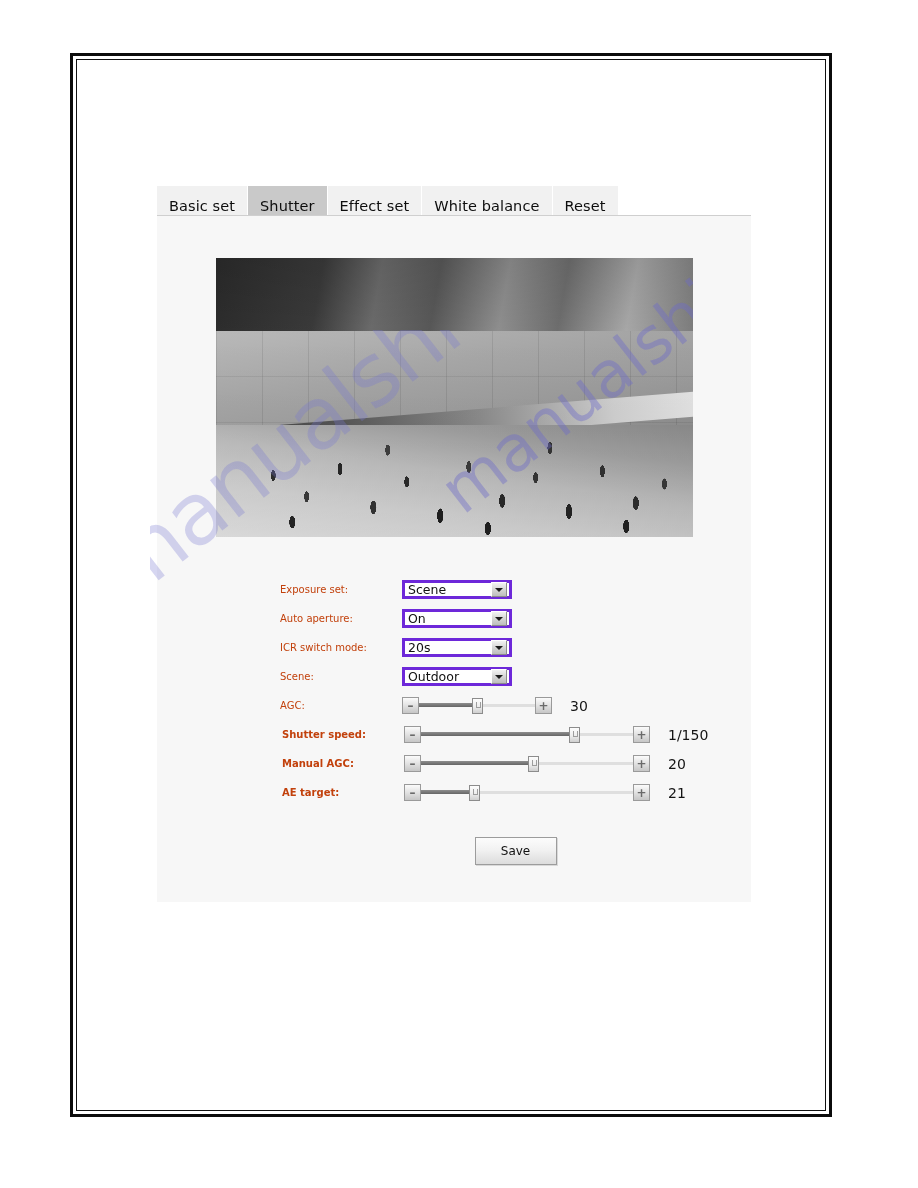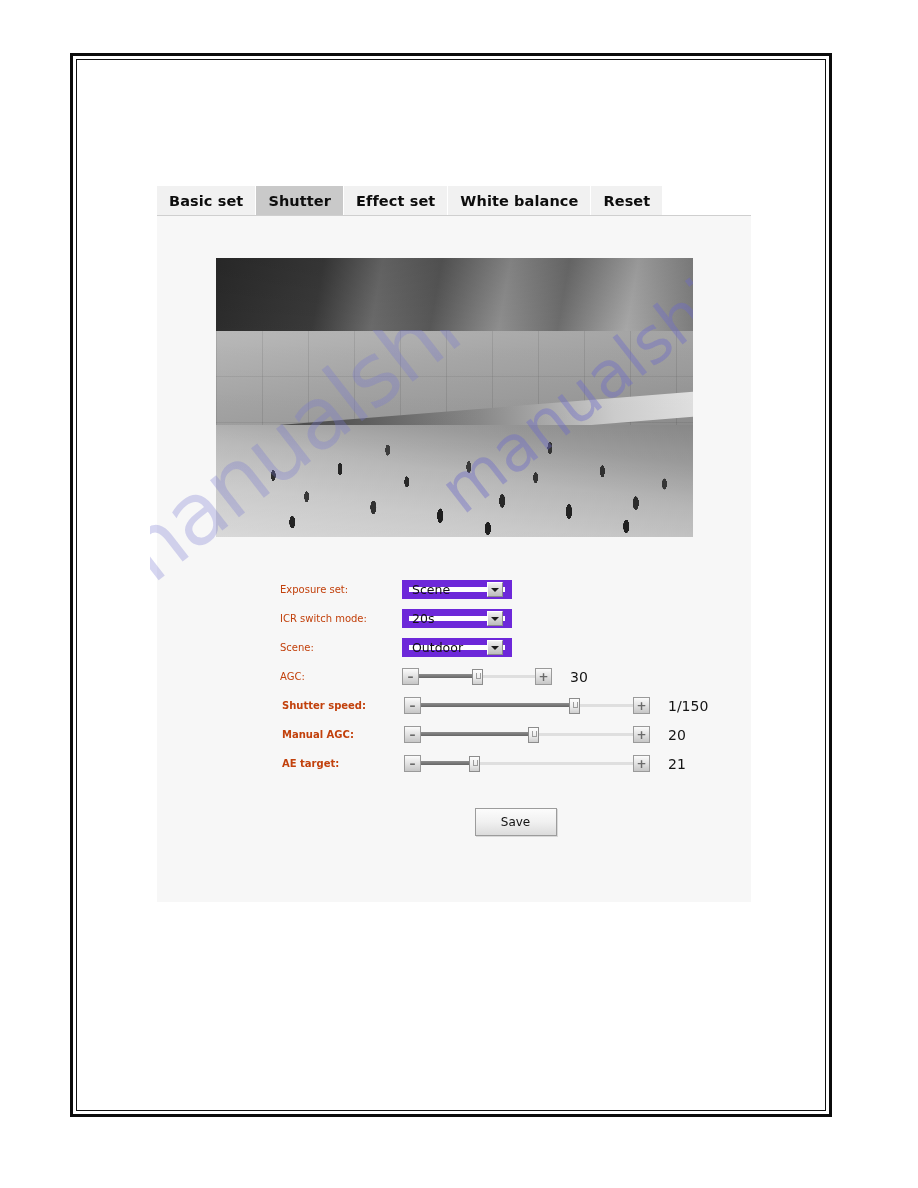--- a/index.html
+++ b/index.html
@@ -75,26 +75,26 @@
   #tabbar {
     position: relative;
     height: 29px;
     background: #ffffff;
     border-bottom: 1px solid #cfcfcf;
     display: flex;
     align-items: stretch;
   }
   .tab {
     display: flex;
-    align-items: center;
+    align-items: flex-start;
     justify-content: center;
-    padding: 4px 12px;
+    padding: 12px 12px;
     font-family: "DejaVu Sans", sans-serif;
     font-size: 14.5px;
-    font-weight: bold;
+    font-weight: normal;
     color: #0d0d0d;
     background: #f1f1f1;
     border-right: 1px solid #ffffff;
     cursor: pointer;
     white-space: nowrap;
     letter-spacing: 0.1px;
   }
   .tab.active {
     background: #c9c9c9;
   }
@@ -212,21 +212,21 @@
     padding-left: 2px;
     font-weight: bold;
   }
 
   
   .sel {
     position: relative;
     width: 110px;
     height: 19px;
     background: #ffffff;
-    border: 7px solid #6d28d9;
+    border: 3px solid #6d28d9;
     box-sizing: border-box;
     display: flex;
     align-items: center;
     cursor: pointer;
     font-family: "DejaVu Sans", sans-serif;
     font-size: 12.5px;
     color: #111111;
   }
   .sel .sel-val {
     padding-left: 3px;
@@ -405,20 +405,29 @@
       <div class="row">
         <div class="label">Exposure set:</div>
         <div class="sel">
           <span class="sel-val">Scene</span>
           <span class="sel-arrow">
               <i></i>
             </span>
         </div>
       </div>
 
+      <div class="row">
+        <div class="label">Auto aperture:</div>
+        <div class="sel">
+          <span class="sel-val">On</span>
+          <span class="sel-arrow">
+              <i></i>
+            </span>
+        </div>
+      </div>
 
 
       <div class="row">
         <div class="label">ICR switch mode:</div>
         <div class="sel">
           <span class="sel-val">20s</span>
           <span class="sel-arrow">
               <i></i>
             </span>
         </div>

